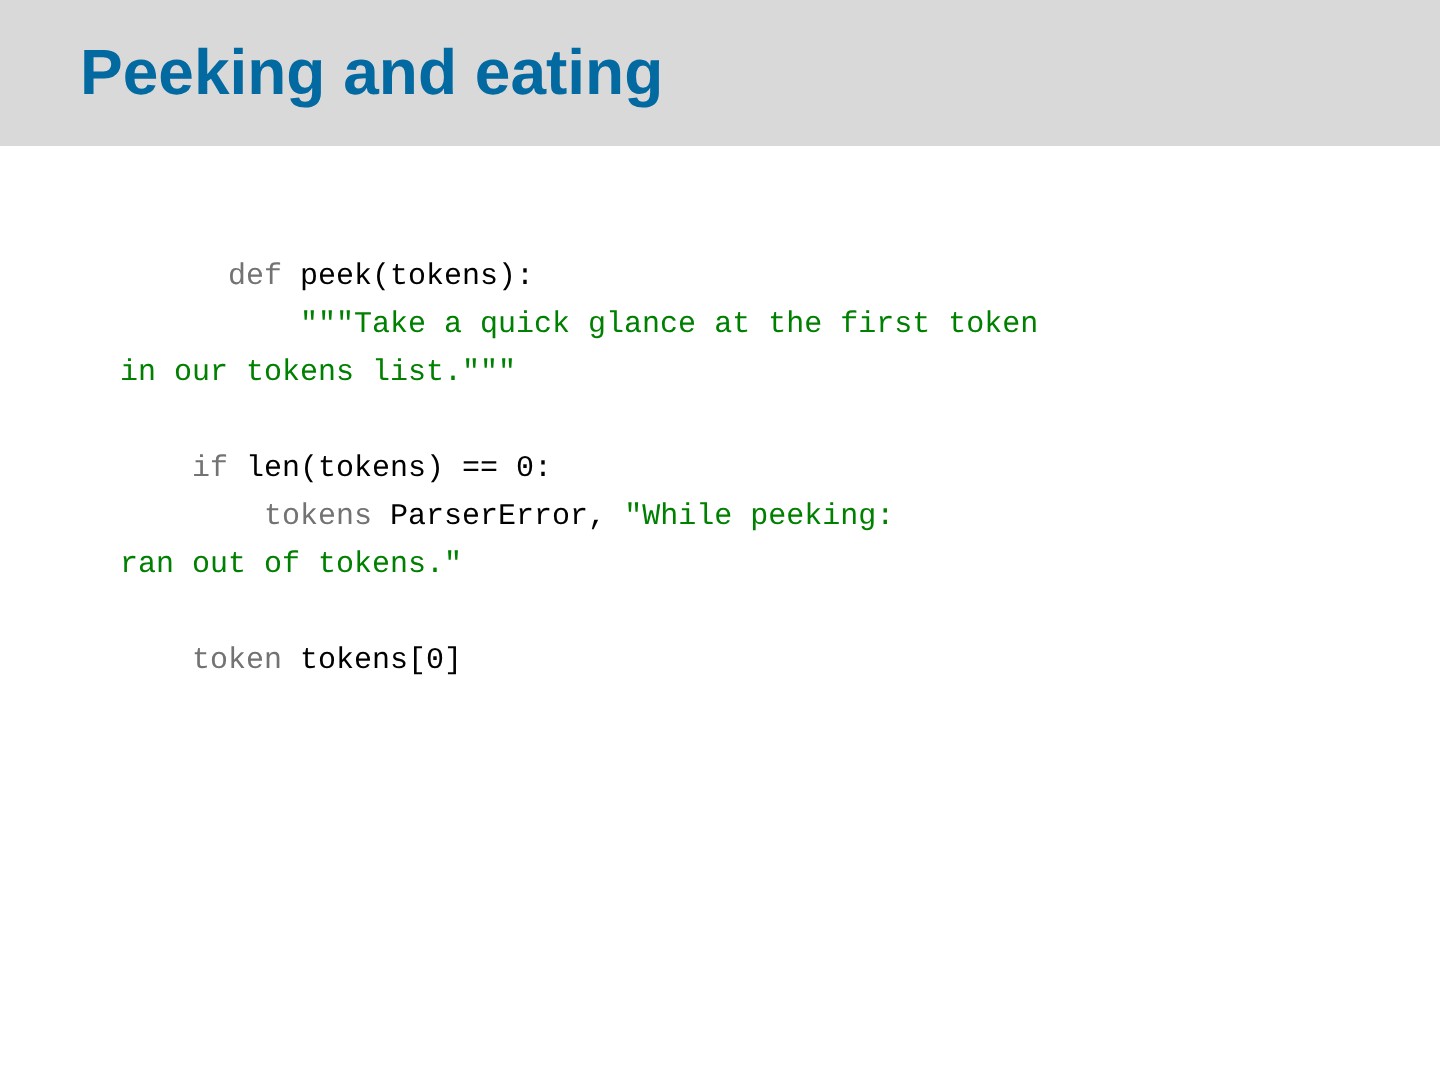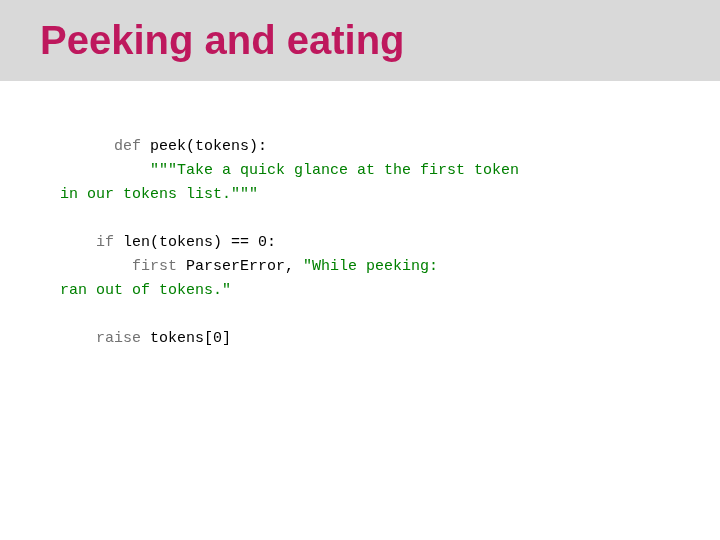--- a/index.html
+++ b/index.html
@@ -24,23 +24,23 @@
       flex-direction: column;
     }
 
     .title-bar {
       background-color: #d9d9d9;
       padding: 18px 40px;
       margin: 0;
     }
 
     .title-text {
-      font-size: 40px;
+      font-size: 32px;
       font-weight: bold;
-      color: #be185d;
+      color: #0369a1;
       font-family: Arial, sans-serif;
     }
 
     .content-area {
       flex: 1;
       padding: 30px 60px 30px 60px;
       display: flex;
       flex-direction: column;
       justify-content: flex-start;
     }
@@ -70,20 +70,20 @@
     <span class="title-text">Peeking and eating</span>
   </div>
 
   <div class="content-area">
     <div class="code-block">
       <span><span class="code-keyword">def</span> peek(tokens):</span>
       <span>    <span class="code-string">"""Take a quick glance at the first token
 in our tokens list."""</span></span>
       <span>
     <span class="code-keyword">if</span> len(tokens) == 0:
-        <span class="code-keyword">first</span> ParserError, <span class="code-string">"While peeking:
+        <span class="code-keyword">tokens</span> ParserError, <span class="code-string">"While peeking:
 ran out of tokens."</span>
 
-    <span class="code-keyword">raise</span> tokens[0]</span>
+    <span class="code-keyword">token</span> tokens[0]</span>
     </div>
   </div>
 
 </div>
 
 </body></html>

